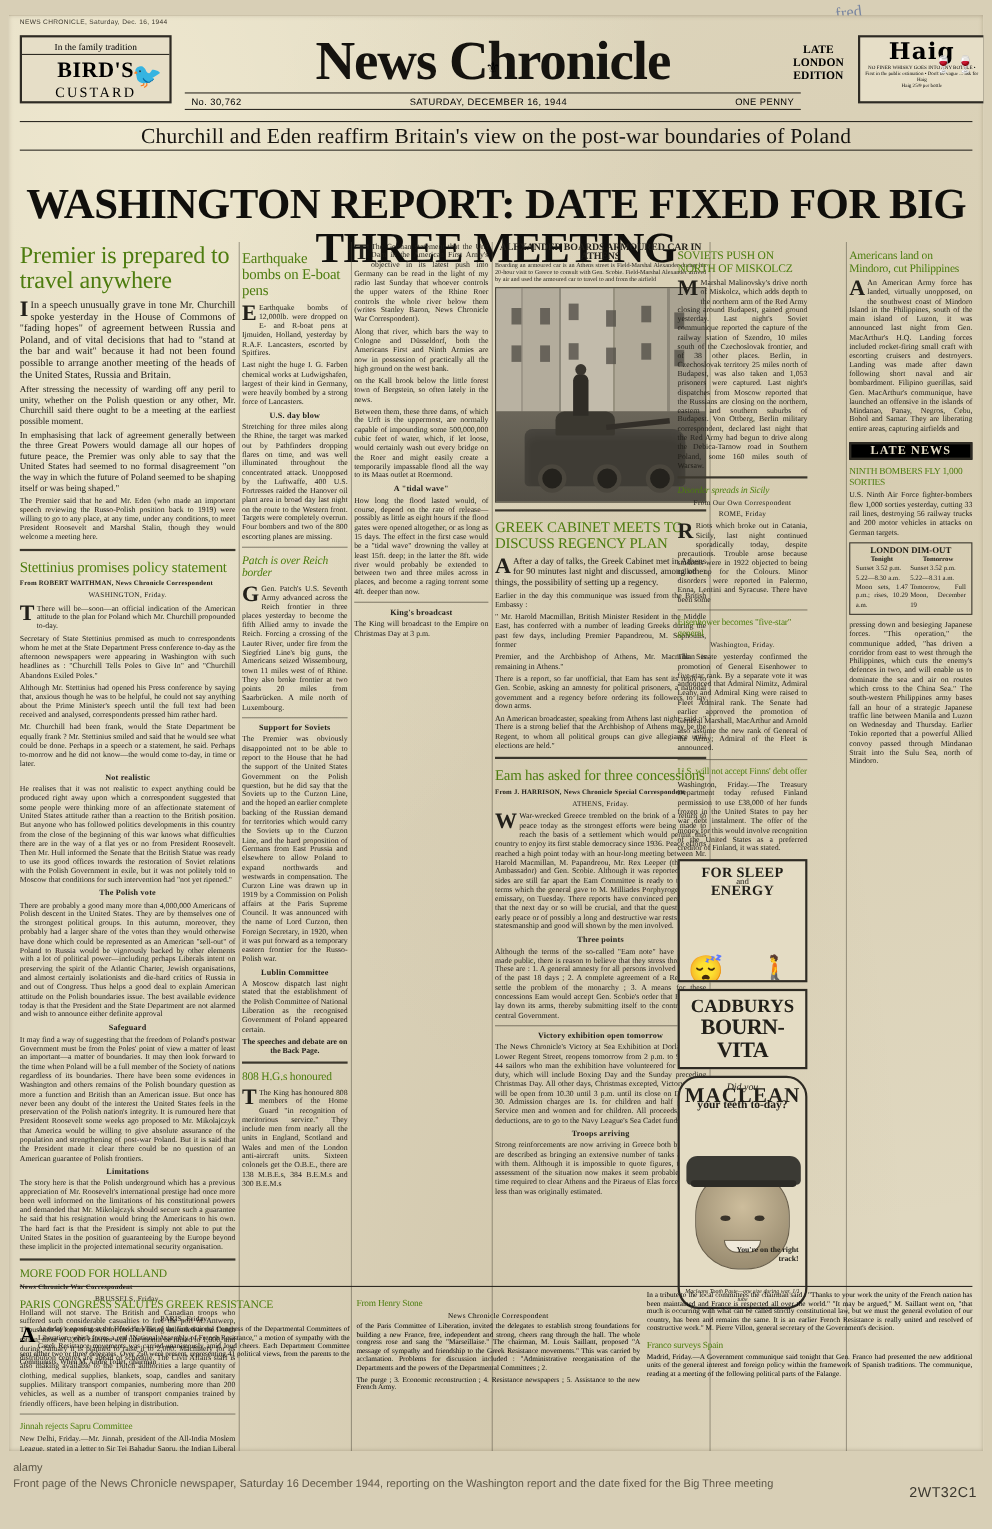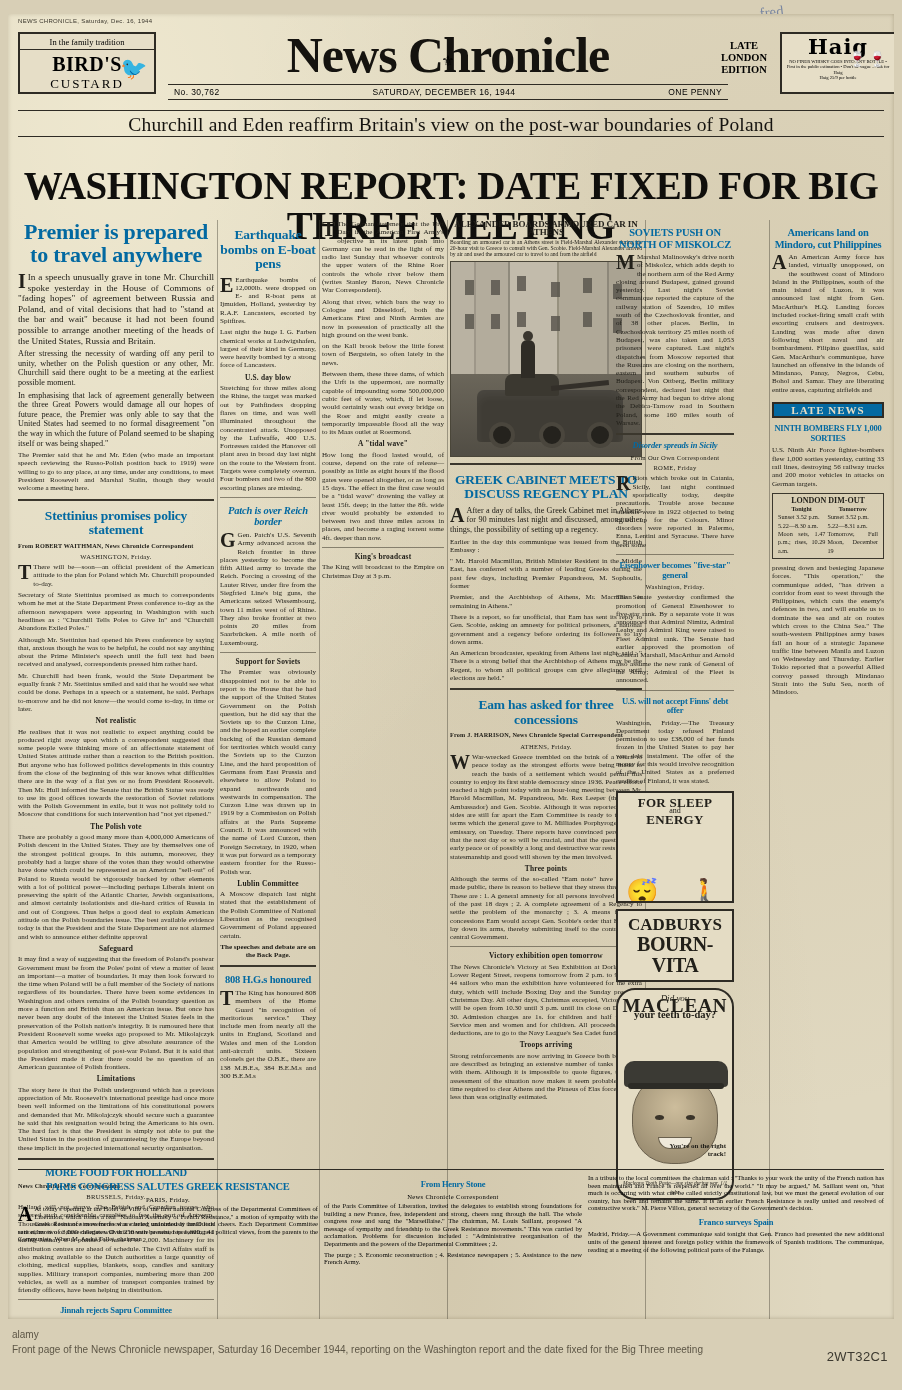--- a/index.html
+++ b/index.html
@@ -98,21 +98,21 @@
   .cols { position:absolute; left:10px; top:206px; width:866px; height:1100px; }
   .col { position:absolute; top:0; font-size:7.1px; line-height:8.3px; text-align:justify; color:#22201a; }
   .c1 { left:0px;   width:196px; }
   .c2 { left:202px; width:96px;  }
   .c3 { left:304px; width:122px; }
   .c4 { left:432px; width:192px; }
   .c5 { left:598px; width:118px; }
   .c6 { left:754px; width:112px; }
   .vr { position:absolute; top:0; bottom:0; border-left:1px solid #4b4639; opacity:.45; }
 
-  h2.hl { font-weight:bold; text-align:center; letter-spacing:-.2px; color:#0369a1; }
+  h2.hl { font-weight:normal; text-align:left; letter-spacing:-.2px; color:#4d7c0f; }
   .h-lead { font-size:22px; line-height:23px; margin:0 0 6px 0; }
   .h-mid { font-size:13.5px; line-height:14.5px; margin:8px 0 4px; }
   .h-sm { font-size:10.5px; line-height:11.5px; margin:7px 0 3px; }
   .h-xs { font-size:8.5px; line-height:9.5px; margin:6px 0 3px; text-align:center; font-weight:bold;}
   .byline { font-size:6.2px; font-weight:bold; text-align:left; margin:2px 0 3px; letter-spacing:.2px;}
   .place { font-size:6.6px; text-align:center; margin:2px 0; letter-spacing:.3px;}
   p { margin:0 0 3px 0; }
   .lead-p { font-size:9.2px; line-height:10.6px; text-align:justify; }
   .lead-p2 { font-size:8.2px; line-height:9.6px; text-align:justify; }
   .drop { float:left; font-size:20px; line-height:16px; font-weight:bold; padding:1px 2px 0 0; }
@@ -141,21 +141,21 @@
     box-shadow: inset 0 6px 10px rgba(255,255,255,.06);
   }
   .ph-turret { position:absolute; left:54px; bottom:60px; width:54px; height:22px; background:#3b3830; border-radius:8px 8px 2px 2px;}
   .ph-barrel { position:absolute; left:100px; bottom:68px; width:58px; height:5px; background:#332f29; transform:rotate(-6deg);}
   .ph-wheel { position:absolute; bottom:8px; width:26px; height:26px; border-radius:50%; background:#24221d; border:4px solid #4a463d;}
   .ph-fig { position:absolute; left:70px; bottom:78px; width:14px; height:38px; background:#2f2c26; border-radius:6px 6px 0 0;}
   .ph-fig:after{ content:""; position:absolute; left:2px; top:-9px; width:10px; height:10px; border-radius:50%; background:#3a362f;}
 
   
   .adbox { border:2px solid #2e2b24; background:#e4dcc4; margin:6px 0; text-align:center; overflow:hidden; position:relative;}
-  .late-news { border:2px solid #2e2b24; padding:2px 0; font-size:11px; font-weight:bold; text-align:center; margin:8px 0 4px; background:#0369a1; color:#e4dcc4; letter-spacing:1px;}
+  .late-news { border:2px solid #2e2b24; padding:2px 0; font-size:11px; font-weight:bold; text-align:center; margin:8px 0 4px; background:#000000; color:#e4dcc4; letter-spacing:1px;}
   .ad-sleep { height:112px; padding:6px 5px 0; }
   .ad-sleep .big { font-size:13px; font-weight:bold; letter-spacing:.3px;}
   .ad-sleep .and { font-size:8px; }
   .ad-sleep .fig { position:absolute; left:8px; bottom:4px; font-size:26px; }
   .ad-sleep .fig2 { position:absolute; right:10px; bottom:4px; font-size:26px; }
   .brandline { font-size:17px; font-weight:bold; letter-spacing:0px; line-height:19px; }
   .brandline2 { font-size:20px; font-weight:bold; letter-spacing:-.5px; line-height:21px;}
   .ad-maclean { height:212px; padding:4px 4px 0; position:relative;border-radius:19px;}
   .ad-maclean .q { font-size:9px; font-style:italic; }
   .ad-maclean .m { font-size:19px; font-weight:bold; letter-spacing:1px;}
@@ -239,21 +239,21 @@
       <div class="col c1">
         <h2 class="hl h-lead">Premier is prepared to travel anywhere</h2>
         <p class="lead-p"><span class="drop">I</span><span>In a speech unusually grave in tone Mr. Churchill spoke yesterday in the House of Commons of "fading hopes" of agreement between Russia and Poland, and of vital decisions that had to "stand at the bar and wait" because it had not been found possible to arrange another meeting of the heads of the United States, Russia and Britain.</span></p>
         <p class="lead-p2">After stressing the necessity of warding off any peril to unity, whether on the Polish question or any other, Mr. Churchill said there ought to be a meeting at the earliest possible moment.</p>
         <p class="lead-p2">In emphasising that lack of agreement generally between the three Great Powers would damage all our hopes of future peace, the Premier was only able to say that the United States had seemed to no formal disagreement "on the way in which the future of Poland seemed to be shaping itself or was being shaped."</p>
         <p>The Premier said that he and Mr. Eden (who made an important speech reviewing the Russo-Polish position back to 1919) were willing to go to any place, at any time, under any conditions, to meet President Roosevelt and Marshal Stalin, though they would welcome a meeting here.</p>
         <div class="rule-thick"></div>
         <h2 class="hl h-mid">Stettinius promises policy statement</h2>
         <div class="byline">From ROBERT WAITHMAN, News Chronicle Correspondent</div>
         <div class="place">WASHINGTON, Friday.</div>
-        <p><span class="drop">T</span><span>There will be—soon—an official president of the American attitude to the plan for Poland which Mr. Churchill propounded to-day.</span></p>
+        <p><span class="drop">T</span><span>There will be—soon—an official indication of the American attitude to the plan for Poland which Mr. Churchill propounded to-day.</span></p>
         <p>Secretary of State Stettinius promised as much to correspondents whom he met at the State Department Press conference to-day as the afternoon newspapers were appearing in Washington with such headlines as : "Churchill Tells Poles to Give In" and "Churchill Abandons Exiled Poles."</p>
         <p>Although Mr. Stettinius had opened his Press conference by saying that, anxious though he was to be helpful, he could not say anything about the Prime Minister's speech until the full text had been received and analysed, correspondents pressed him rather hard.</p>
         <p>Mr. Churchill had been frank, would the State Department be equally frank ? Mr. Stettinius smiled and said that he would see what could be done. Perhaps in a speech or a statement, he said. Perhaps to-morrow and he did not know—the would come to-day, in time or later.</p>
 
         <div class="sub-bold">Not realistic</div>
         <p>He realises that it was not realistic to expect anything could be produced right away upon which a correspondent suggested that some people were thinking more of an affectionate statement of United States attitude rather than a reaction to the British position.
 But anyone who has followed politics developments in this country from the close of the beginning of this war knows what difficulties there are in the way of a flat yes or no from President Roosevelt.
 Then Mr. Hull informed the Senate that the British Statue was ready to use its good offices towards the restoration of Soviet relations with the Polish Government in exile, but it was not politely told to Moscow that conditions for such intervention had "not yet ripened."</p>
         <div class="sub-bold">The Polish vote</div>
         <p>There are probably a good many more than 4,000,000 Americans of Polish descent in the United States. They are by themselves one of the strongest political groups.

